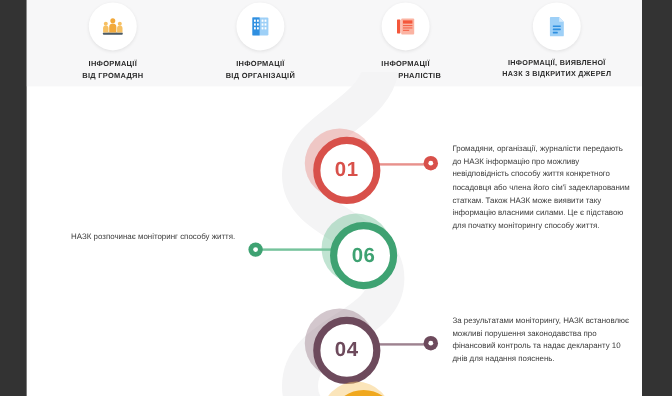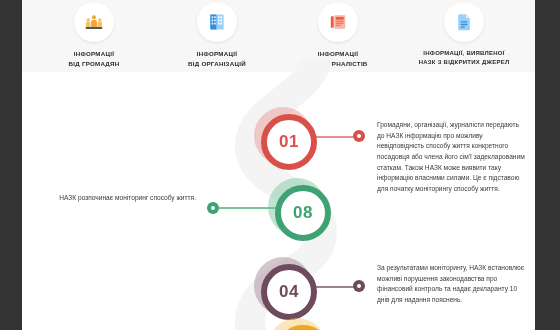--- a/index.html
+++ b/index.html
@@ -171,21 +171,21 @@
       <div class="desc right" style="left:355px;top:120px;">Громадяни, організації, журналісти передають до НАЗК інформацію про можливу невідповідність способу життя конкретного посадовця або члена його сім'ї задекларованим статкам. Також НАЗК може виявити таку інформацію власними силами. Це є підставою для початку моніторингу способу життя.</div>
     </div>
 
     <div class="step">
       <div class="connector" style="left:190px;top:207px;width:66px;background:#76c39c;"></div>
       <div class="knob" style="left:185px;top:202px;background:#3ea272;">
           <i></i>
         </div>
       <div class="halo" style="left:246px;top:178px;width:58px;height:58px;background:#76c39c;"></div>
       <div class="ring" style="left:253px;top:185px;width:44px;height:44px;border:6px solid #3ea272;color:#3ea272;">
-        <span class="num">08</span>
+        <span class="num">06</span>
       </div>
       <div class="desc left" style="left:24px;top:193px;">НАЗК розпочинає моніторинг способу життя.</div>
     </div>
 
     <div class="step">
       <div class="connector" style="left:281px;top:286px;width:60px;background:#9d8290;"></div>
       <div class="knob" style="left:331px;top:280px;background:#6d4a5c;">
           <i></i>
         </div>
       <div class="halo" style="left:232px;top:257px;width:58px;height:58px;background:#9d8290;"></div>

